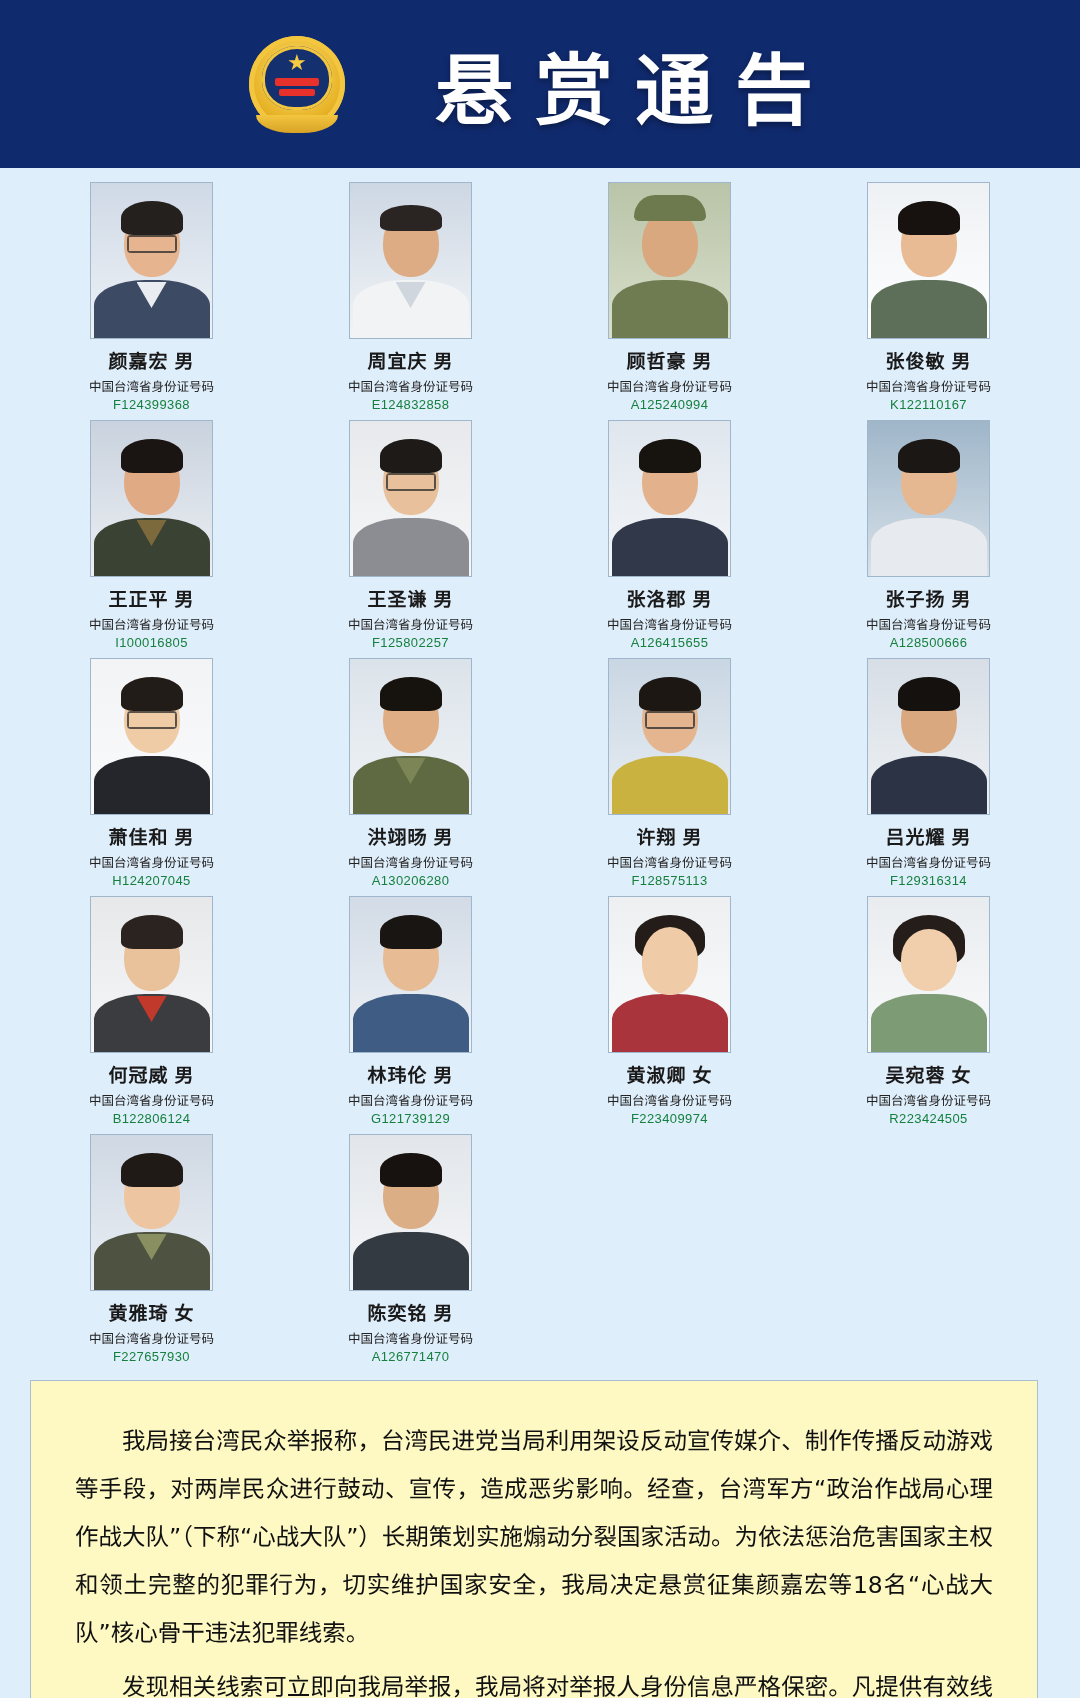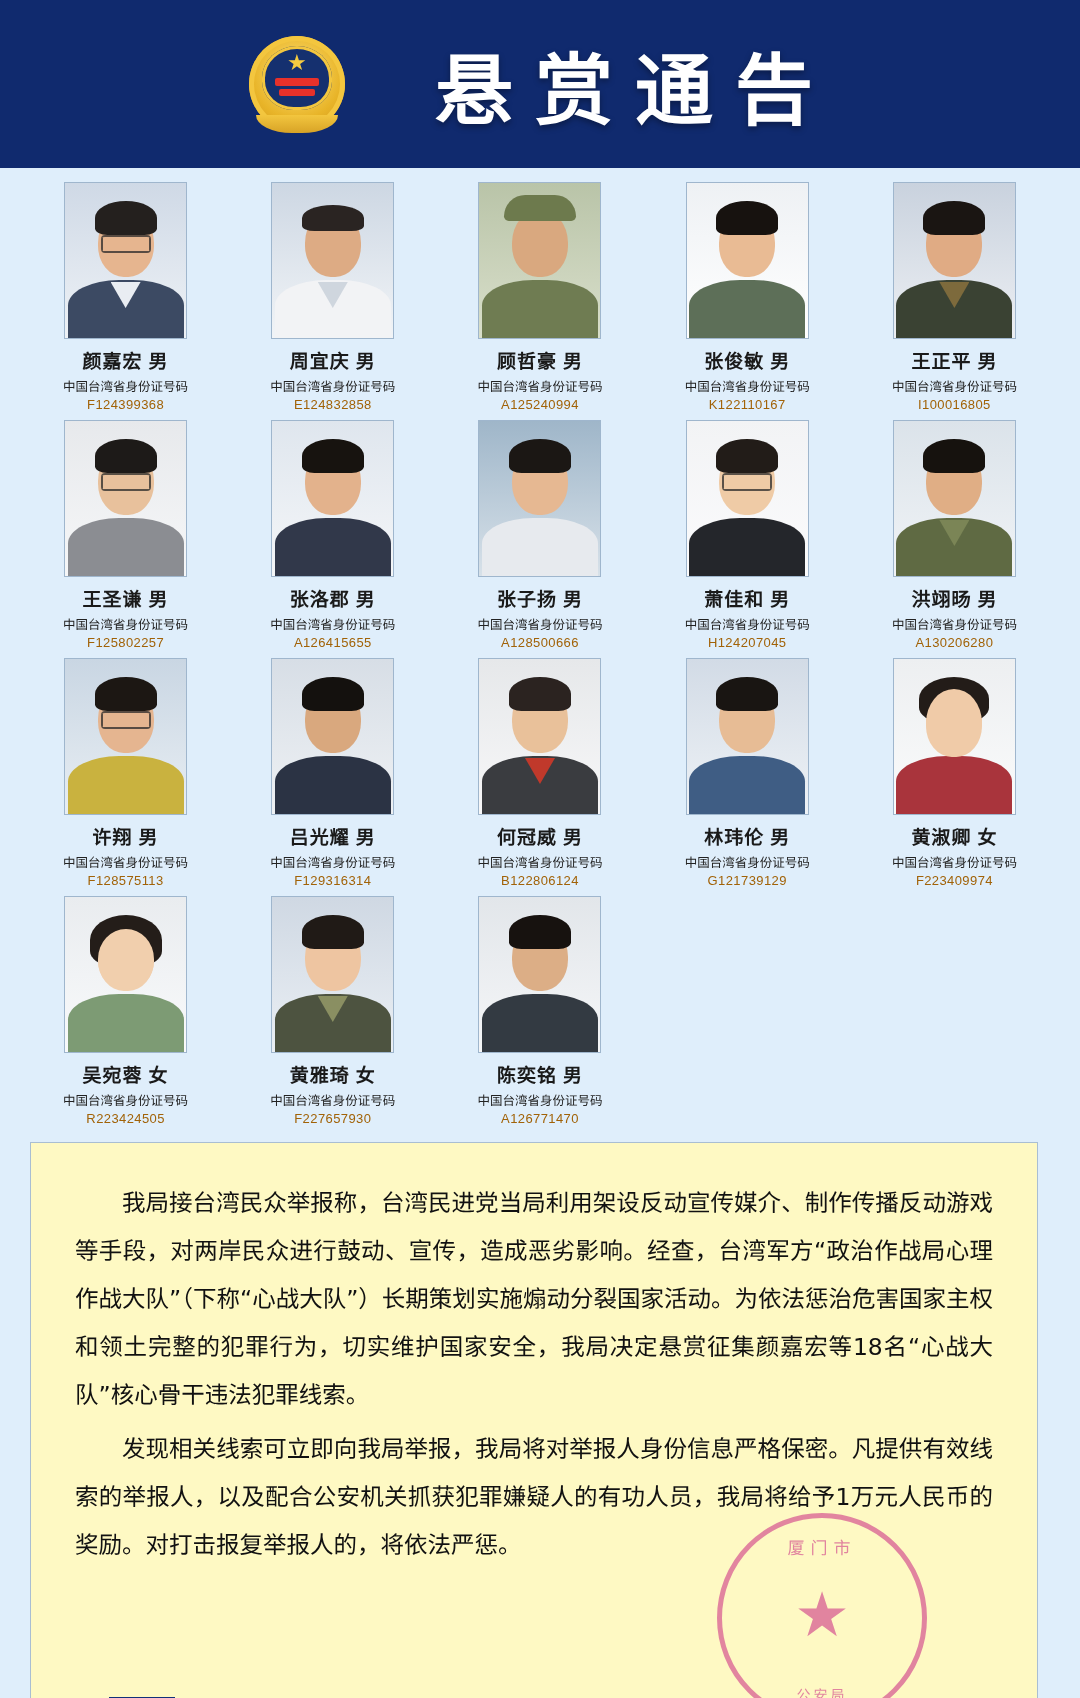--- a/index.html
+++ b/index.html
@@ -86,21 +86,21 @@
     letter-spacing: 22px;
     font-weight: bold;
     text-shadow: 0 3px 6px rgba(0,0,0,0.35);
     font-family: "DejaVu Sans", "Liberation Sans", sans-serif;
     margin-left: 48px;
   }
   
   .grid {
     padding: 14px 28px 0 28px;
     display: grid;
-    grid-template-columns: repeat(5, 1fr);
+    grid-template-columns: repeat(4, 1fr);
     row-gap: 8px;
     column-gap: 12px;
     box-sizing: border-box;
   }
   .person {
     text-align: center;
   }
   .photo {
     width: 123px;
     height: 157px;
@@ -185,21 +185,21 @@
   .name .sex { margin-left: 6px; }
   .idlabel {
     margin-top: 3px;
     font-size: 12.5px;
     color: #222;
     letter-spacing: 0;
   }
   .idnum {
     margin-top: 2px;
     font-size: 13px;
-    color: #a16207;
+    color: #15803d;
     letter-spacing: .4px;
   }
   
   .notice {
     margin: 16px 42px 0 30px;
     background: #fef9c3;
     border: 1px solid #a9bed2;
     padding: 36px 44px 30px 44px;
     box-sizing: border-box;
     position: relative;

